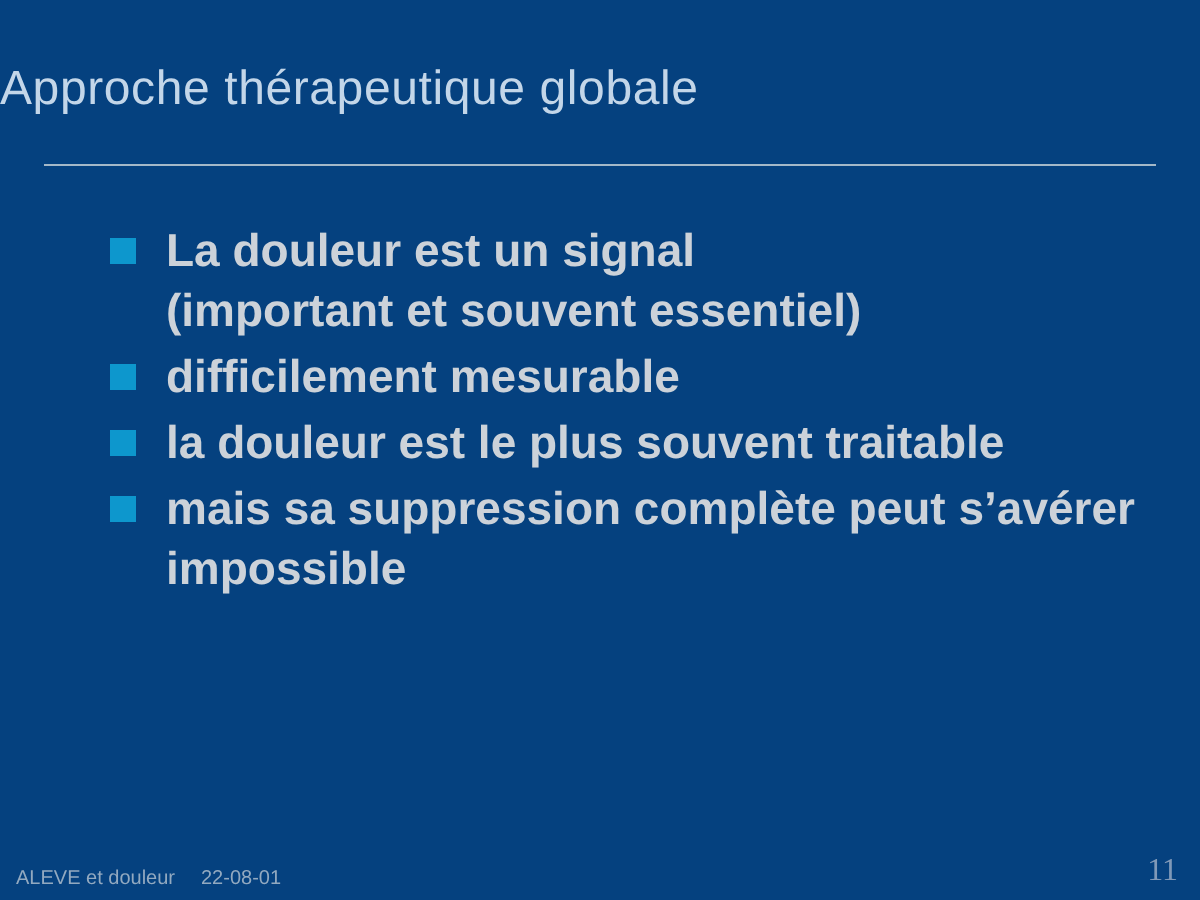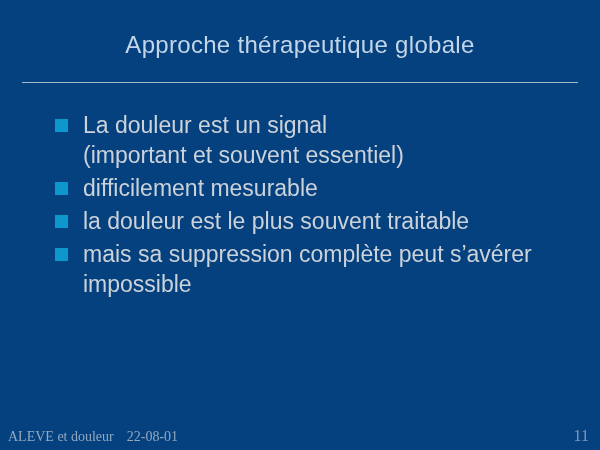--- a/index.html
+++ b/index.html
@@ -16,21 +16,21 @@
     position: relative;
     width: 600px;
     height: 450px;
     background: var(--bg, #05417f);
   }
   .slide-title {
     position: absolute;
     top: 31px;
     left: 0;
     width: 100%;
-    text-align: center;
+    text-align: left;
     font-size: 24px;
     letter-spacing: 0.3px;
     color: var(--title, #c3d6e9);
   }
   .divider {
     position: absolute;
     top: 82px;
     left: 22px;
     width: 556px;
     height: 1px;
@@ -42,37 +42,38 @@
     left: 55px;
     right: 18px;
   }
   .bullet-item {
     position: relative;
     padding-left: 28px;
     font-size: 23px;
     line-height: 30px;
     color: var(--body, #ccd2d9);
     margin-bottom: 3px;
+    font-weight: bold;
   }
   .bullet-square {
     position: absolute;
     left: 0;
     top: 9px;
     width: 13px;
     height: 13px;
     background: var(--bullet, #0d97cd);
   }
   .footer-left {
     position: absolute;
     left: 8px;
     bottom: 5px;
     display: flex;
     gap: 13px;
-    font-family: Liberation Serif, serif;
-    font-size: 14px;
+    font-family: Liberation Sans, sans-serif;
+    font-size: 10px;
     color: var(--footer, #92a9c0);
     margin-top: 17px;
   }
   .page-number {
     position: absolute;
     right: 11px;
     bottom: 5px;
     font-family: "Liberation Serif", serif;
     font-size: 16px;
     color: var(--pagenum, #8099b8);

